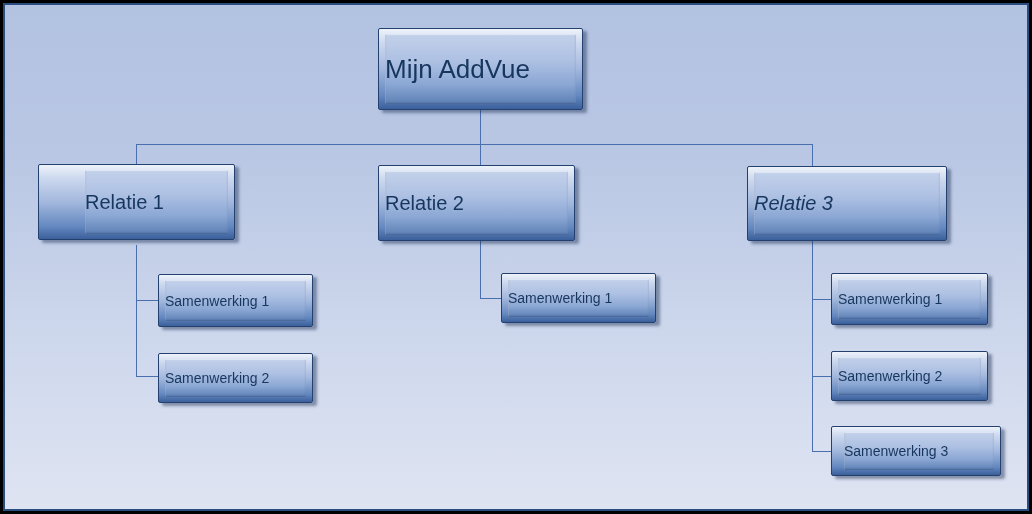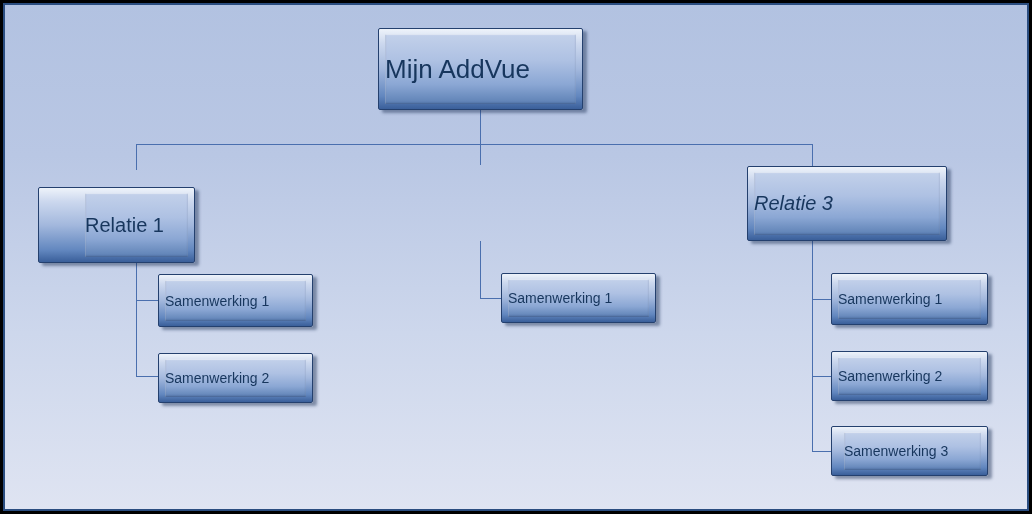--- a/index.html
+++ b/index.html
@@ -67,30 +67,30 @@
     align-items: center;
   }
   .node-label {
     color: var(--node-text);
     white-space: nowrap;
   }
 
   
   .n-root { left: 375px; top: 25px;  width: 205px; height: 82px; }
   .n-root .node-label { font-size: 26px; }
-  .n-rel1 { left: 35px;  top: 184px; width: 157px; height: 76px; padding-left: 46px; }
+  .n-rel1 { left: 35px;  top: 161px; width: 197px; height: 76px; padding-left: 46px; }
   .n-rel2 { left: 375px; top: 162px; width: 197px; height: 76px; }
   .n-rel3 { left: 744px; top: 163px; width: 200px; height: 75px; font-style: italic; }
   .n-rel1 .node-label, .n-rel2 .node-label, .n-rel3 .node-label { font-size: 20px; }
   .n-r1s1 { left: 155px; top: 271px; width: 155px; height: 53px; }
   .n-r1s2 { left: 155px; top: 350px; width: 155px; height: 50px; }
   .n-r2s1 { left: 498px; top: 270px; width: 155px; height: 50px; }
   .n-r3s1 { left: 828px; top: 270px; width: 157px; height: 52px; }
   .n-r3s2 { left: 828px; top: 348px; width: 157px; height: 50px; }
-  .n-r3s3 { left: 828px; top: 423px; width: 157px; height: 50px; padding-left: 12px; }
+  .n-r3s3 { left: 828px; top: 423px; width: 170px; height: 50px; padding-left: 12px; }
   .n-r1s1 .node-label, .n-r1s2 .node-label, .n-r2s1 .node-label,
   .n-r3s1 .node-label, .n-r3s2 .node-label, .n-r3s3 .node-label { font-size: 14px; }
 </style>
 </head>
 <body>
 
 <div class="canvas">
 
   <div class="line v" style="left:477px; top:107px; height:34px;"></div>
   <div class="line h" style="left:133px; top:141px; width:676px;"></div>
@@ -115,20 +115,25 @@
       <span class="node-label">Mijn AddVue</span>
     </div>
   </div>
 
   <div class="node n-rel1">
     <div class="node-inner">
       <span class="node-label">Relatie 1</span>
     </div>
   </div>
 
+  <div class="node n-rel2">
+    <div class="node-inner">
+      <span class="node-label">Relatie 2</span>
+    </div>
+  </div>
 
   <div class="node n-rel3">
     <div class="node-inner">
       <span class="node-label">Relatie 3</span>
     </div>
   </div>
 
   <div class="node n-r1s1">
     <div class="node-inner">
       <span class="node-label">Samenwerking 1</span>

